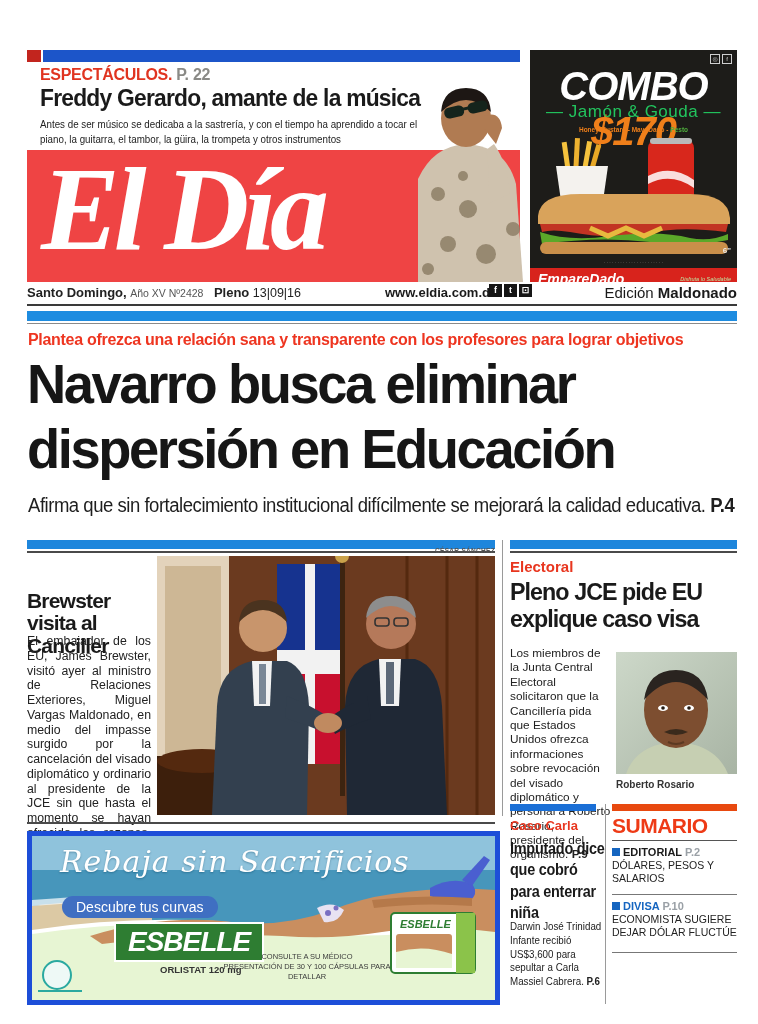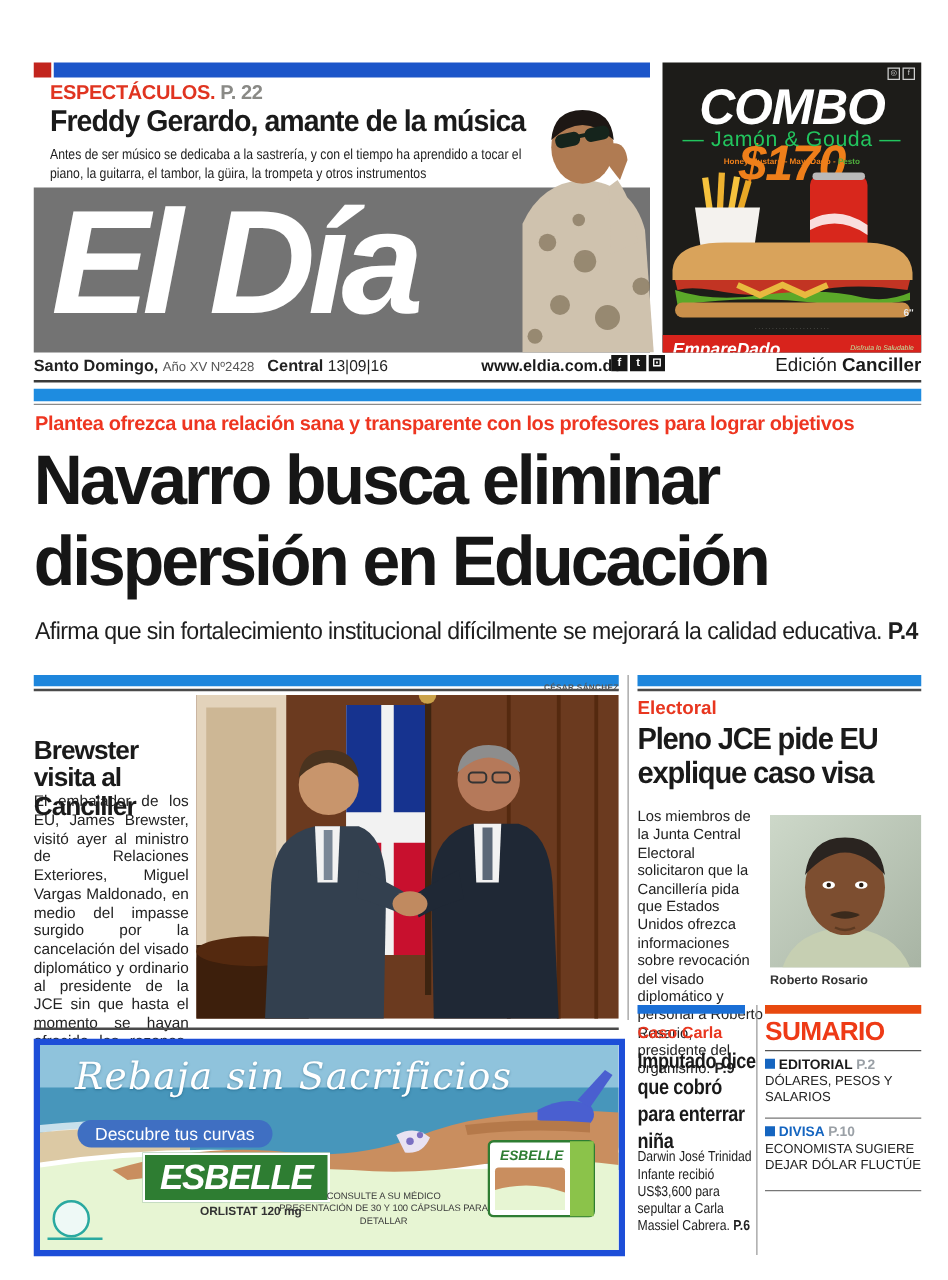--- a/index.html
+++ b/index.html
@@ -14,21 +14,21 @@
   
   .esp-kicker{left:40px;top:66px;font-size:16px;font-weight:bold;letter-spacing:-0.3px;}
   .esp-kicker .red{color:#e03420;}
   .esp-kicker .gray{color:#8a8a86;}
   .esp-headline{left:40px;top:84px;font-size:24px;font-weight:bold;letter-spacing:-0.8px;
                 transform:scaleX(.95);transform-origin:left;white-space:nowrap;}
   .esp-deck{left:40px;top:117px;width:447px;font-size:11.5px;line-height:1.28;color:#222;
             transform:scaleX(.85);transform-origin:left top;}
 
   
-  .masthead{left:27px;top:150px;width:493px;height:132px;background:#737373;}
+  .masthead{left:27px;top:150px;width:493px;height:132px;background:#ef4444;font-family:Liberation Serif, serif;}
   .logo{position:absolute;left:14px;top:-8px;font-size:118px;font-weight:bold;font-style:italic;
         color:#fff;letter-spacing:-6px;white-space:nowrap;}
   .man-photo{left:388px;top:84px;width:142px;height:198px;}
 
   
   .ad-top{left:530px;top:50px;width:207px;height:232px;background:#1d1c19;overflow:hidden;}
   .ad-soc{position:absolute;right:5px;top:4px;display:flex;gap:2px;}
   .ad-soc span{width:8px;height:8px;border:1px solid #cfcfcf;color:#cfcfcf;font-size:6px;
                line-height:8px;text-align:center;display:block;}
   .ad-combo{position:absolute;left:0;top:14px;width:100%;text-align:center;font-style:italic;
@@ -207,32 +207,32 @@
     <div class="ad-fine">· · · · · · · · · · · · · · · · · · · · · ·</div>
     <div class="ad-redbar">
       <span class="ad-brand">EmpareDado</span>
       <span class="ad-slogan">Disfruta lo Saludable</span>
     </div>
   </div>
 
   <div class="abs dateline">
     <b>Santo Domingo,</b>
     <span class="small">Año XV Nº2428</span>&nbsp;&nbsp;
-    <b>Central</b>
+    <b>Pleno</b>
     <span>13|09|16</span>
   </div>
   <div class="abs site">www.eldia.com.do</div>
   <div class="abs soc-row">
     <span>f</span>
     <span>t</span>
     <span>⊡</span>
   </div>
   <div class="abs edition">
     <span>Edición</span>
-    <b>Canciller</b>
+    <b>Maldonado</b>
   </div>
   <div class="abs rule-a"></div>
 
   <div class="abs band-blue"></div>
   <div class="abs rule-b"></div>
   <div class="abs lead-kicker">Plantea ofrezca una relación sana y transparente con los profesores para lograr objetivos</div>
   <div class="abs h1">
     <div>Navarro busca eliminar</div>
     <div>dispersión en Educación</div>
   </div>

